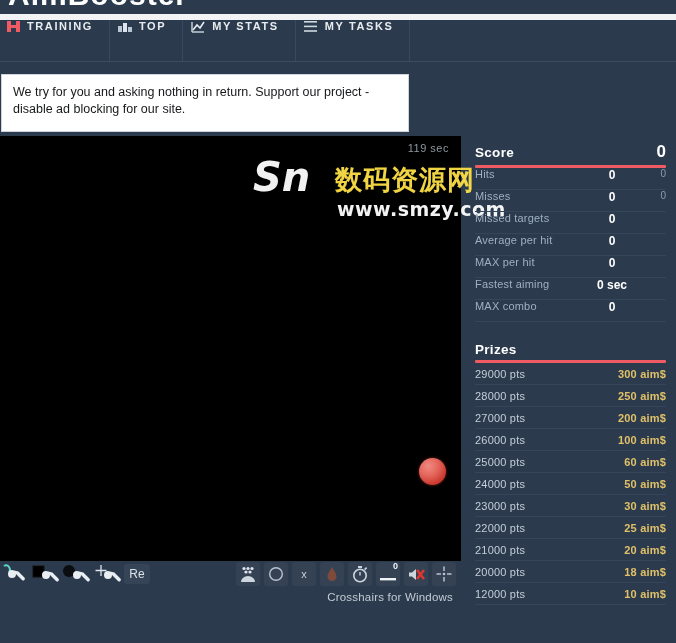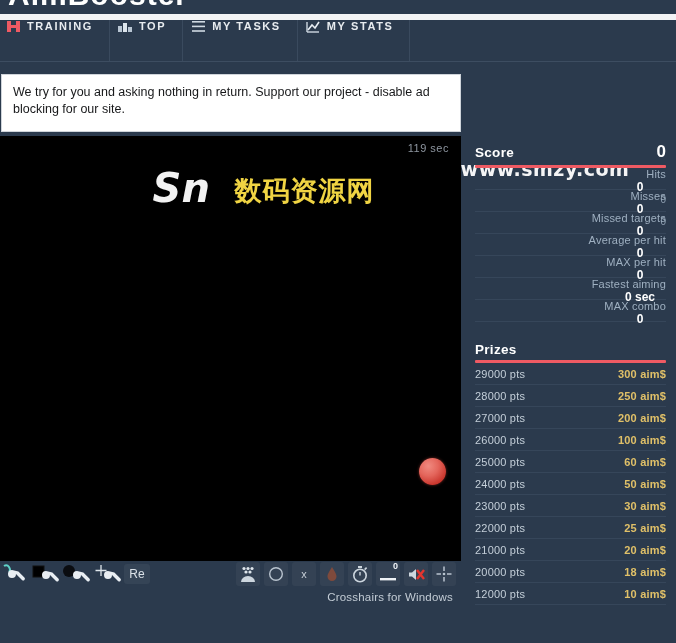--- a/index.html
+++ b/index.html
@@ -40,21 +40,21 @@
     color: #e8ecef; font-size: 11px; font-weight: bold;
     letter-spacing: 1.6px; text-transform: uppercase;
     cursor: pointer; white-space: nowrap;
   }
   .nav-item:first-child { padding-left: 6px; }
   .nav-ico { display: inline-flex; width: 14px; height: 13px; align-items: center; justify-content: center; }
   .nav-under { position:absolute; left:0; top:61px; width:676px; height:1px; background:#3d4d61; }
 
   
   .adnotice {
-    position: absolute; left: 1px; top: 74px; width: 460px; height: 58px;
+    position: absolute; left: 1px; top: 74px; width: 408px; height: 58px;
     background: #ffffff; border: 1px solid #cfd4da;
     color: #17181a; font-size: 12.5px; line-height: 17px;
     padding: 9px 11px;
   }
 
   
   .canvas {
     position: absolute; left: 0px; top: 136px; width: 461px; height: 425px;
     background: #000000; overflow: hidden;
   }
@@ -64,23 +64,23 @@
   }
   .target {
     position: absolute; left: 419px; top: 322px;
     width: 27px; height: 27px; border-radius: 50%;
     background: radial-gradient(circle at 35% 30%, #f08a80 0%, #e4665c 38%, #c9352c 75%, #8d1f18 100%);
     box-shadow: 0 0 3px rgba(255,90,80,.45);
   }
 
   
   .watermark {
-    position: absolute; left: 260px; top: 160px; width: 260px; height: 62px;
+    position: absolute; left: 251px; top: 160px; width: 260px; height: 62px;
     pointer-events: none;
-    display: flex; flex-direction: row; justify-content: center;
+    display: flex; flex-direction: column; 
     opacity: .95;
   }
   .wm-row { display: flex; align-items: center; gap: 6px; }
   .wm-logo {
     width: 78px; height: 40px; position: relative; flex: 0 0 auto;
   }
   .wm-logo span {
     position: absolute; color: #fff; font-weight: bold; font-size: 40px;
     line-height: 40px; left: 2px; top: -3px; font-style: italic;
     font-family: "DejaVu Sans", sans-serif;
@@ -123,24 +123,23 @@
   }
   .panel-head {
     display: flex; align-items: baseline; justify-content: space-between;
     padding-top: 6px;
   }
   .panel-title { color: #ffffff; font-size: 13.5px; font-weight: bold; letter-spacing: .3px; }
   .panel-score { color: #ffffff; font-size: 17px; font-weight: bold; }
   .panel-rule { height: 3px; background: #ef5a63; margin-top: 3px; border-radius: 1px; }
 
   .stat-row {
-    display: flex; align-items: flex-end; height: 22px;
+    display: flex; align-items: flex-start; height: 22px;
     border-bottom: 1px solid #36465a;
     font-size: 11px;
-    flex-direction: column;
   }
   .stat-label { flex: 1; color: #9fb0c1; letter-spacing: .2px; }
   .stat-val { width: 52px; text-align: center; color: #ffffff; font-weight: bold; font-size: 12px; }
   .stat-sub { width: 28px; text-align: right; color: #8d9eb0; font-size: 10px; }
 
   .prizes-head { margin-top: 14px; }
   .prize-row {
     display: flex; align-items: center; justify-content: space-between;
     height: 22px; border-bottom: 1px solid #36465a; font-size: 11px;
   }
@@ -174,37 +173,37 @@
         <svg width="14" height="11" viewBox="0 0 14 11">
             <rect x="0" y="5" width="4" height="6" fill="#b9c6d3"></rect>
             <rect x="5" y="2" width="4" height="9" fill="#dde5ec"></rect>
             <rect x="10" y="6" width="4" height="5" fill="#b9c6d3"></rect>
           </svg>
       </span>
       <span>TOP</span>
     </div>
     <div class="nav-item">
       <span class="nav-ico">
+        <svg width="14" height="12" viewBox="0 0 14 12">
+            <path d="M1 11 L1 1" stroke="#cfd9e2" stroke-width="1.4" fill="none"></path>
+            <path d="M1 11 L13 11" stroke="#cfd9e2" stroke-width="1.4" fill="none"></path>
+            <path d="M2 9 L6 4 L9 7 L13 1" stroke="#e8eef4" stroke-width="1.6" fill="none"></path>
+          </svg>
+      </span>
+      <span>MY STATS</span>
+    </div>
+    <div class="nav-item">
+      <span class="nav-ico">
         <svg width="13" height="11" viewBox="0 0 13 11">
             <rect x="0" y="0" width="13" height="1.6" fill="#cfd9e2"></rect>
             <rect x="0" y="4.6" width="13" height="1.6" fill="#cfd9e2"></rect>
             <rect x="0" y="9.2" width="13" height="1.6" fill="#cfd9e2"></rect>
           </svg>
       </span>
       <span>MY TASKS</span>
-    </div>
-    <div class="nav-item">
-      <span class="nav-ico">
-        <svg width="14" height="12" viewBox="0 0 14 12">
-            <path d="M1 11 L1 1" stroke="#cfd9e2" stroke-width="1.4" fill="none"></path>
-            <path d="M1 11 L13 11" stroke="#cfd9e2" stroke-width="1.4" fill="none"></path>
-            <path d="M2 9 L6 4 L9 7 L13 1" stroke="#e8eef4" stroke-width="1.6" fill="none"></path>
-          </svg>
-      </span>
-      <span>MY STATS</span>
     </div>
   </div>
   <div class="nav-under"></div>
 
   <div class="adnotice">We try for you and asking nothing in return. Support our project - disable ad blocking for our site.</div>
 
   <div class="canvas">
     <div class="timer">119 sec</div>
     <div class="target"></div>
   </div>

